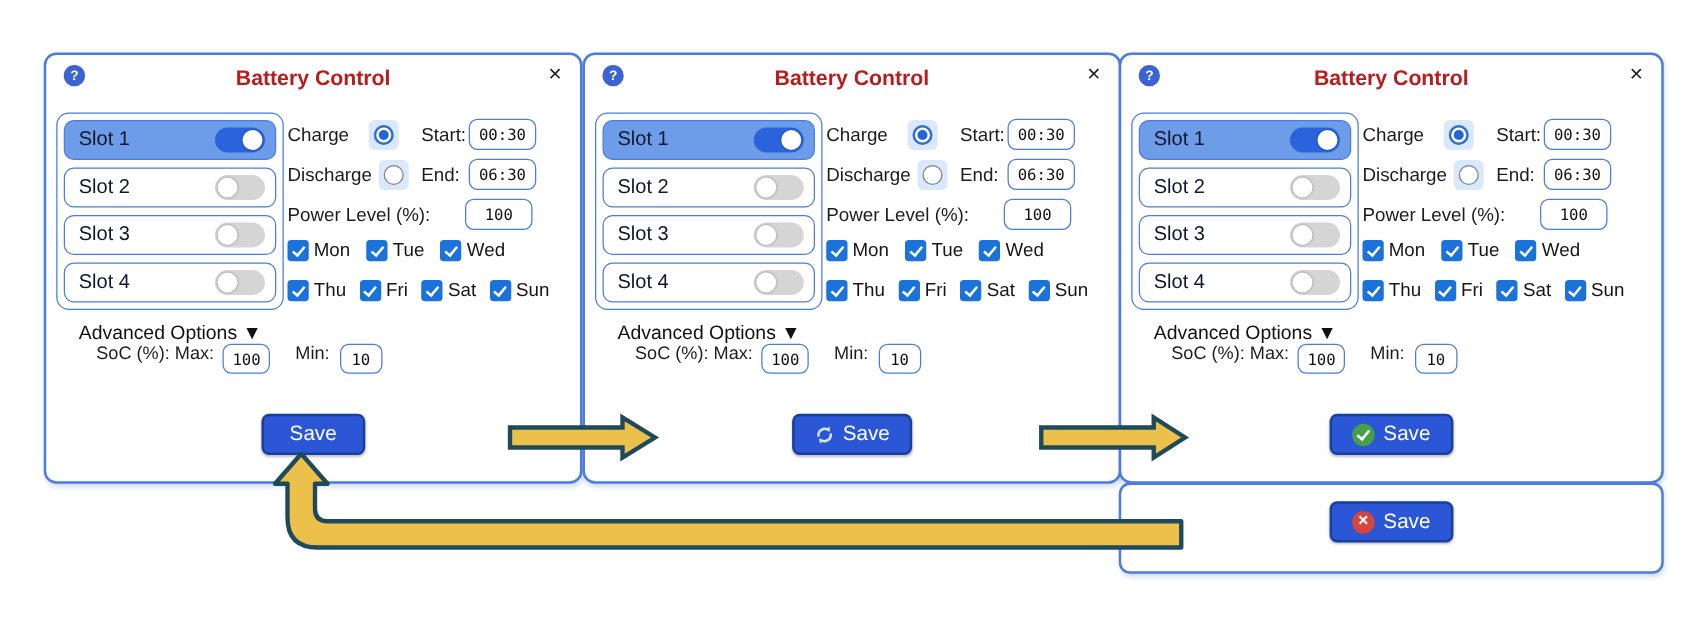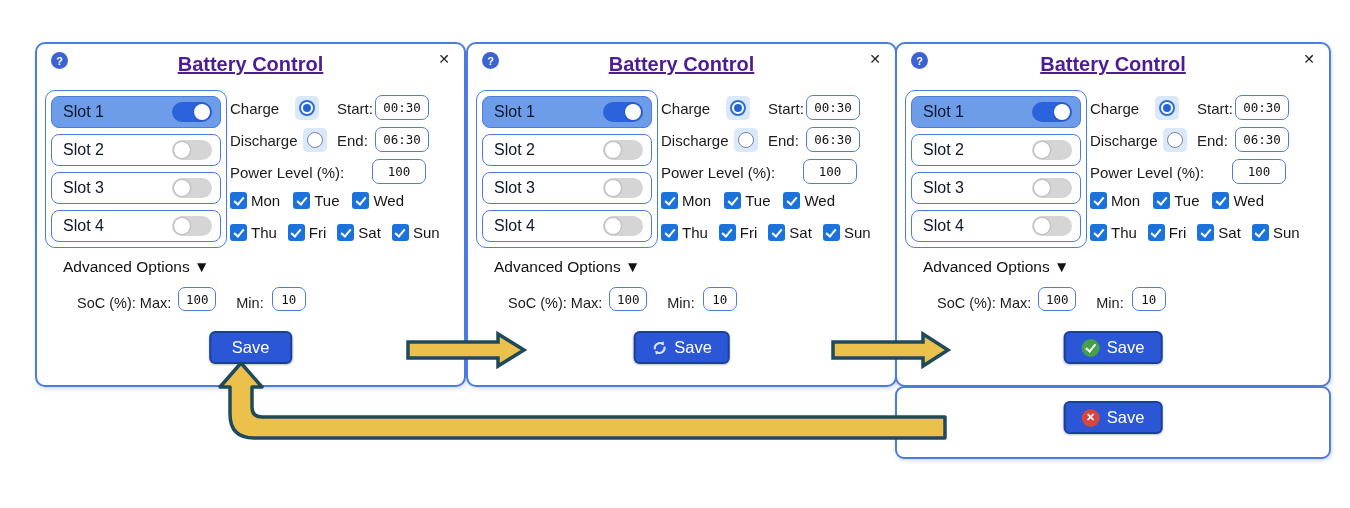--- a/index.html
+++ b/index.html
@@ -8,21 +8,21 @@
 
   
   .panel{position:absolute;top:42px;width:427px;height:341px;background:#fff;
          border:2px solid #4b7ce0;border-radius:10px;
          box-shadow:1px 2px 4px rgba(60,100,190,.22);}
   .panel3{width:432px;}
   .help{position:absolute;left:14px;top:8px;width:17px;height:17px;border-radius:50%;
         background:#3c63d4;color:#fff;font-size:11px;font-weight:bold;
         display:flex;align-items:center;justify-content:center;cursor:pointer;}
   .title{position:absolute;left:0;right:0;top:9px;text-align:center;
-         font-size:20px;font-weight:bold;color:#4c1d95;text-decoration:underline;}
+         font-size:17px;font-weight:bold;color:#b91c1c;}
   .close{position:absolute;right:14px;top:6px;font-size:14px;color:#222;cursor:pointer;line-height:18px;}
 
   
   .slots{position:absolute;left:8px;top:46px;width:182px;height:158px;
          border:1.5px solid #4b7ce0;border-radius:10px;box-sizing:border-box;padding:5px 5px;}
   .slot-row{height:32px;margin-bottom:6px;border:1.5px solid #4b7ce0;border-radius:8px;
             display:flex;align-items:center;justify-content:space-between;
             padding:0 8px 0 11px;box-sizing:border-box;background:#fff;cursor:pointer;}
   .slot-row:last-child{margin-bottom:0;}
   .slot-row.on{background:#6d9ce9;}
@@ -43,21 +43,21 @@
   .radio.unsel{border:1.5px solid #7d828c;}
   .tinput{position:absolute;height:25px;border:1.5px solid #4b7ce0;border-radius:7px;
           font-family:"DejaVu Sans Mono", monospace;font-size:12.5px;color:#111;
           text-align:center;background:#fff;box-sizing:border-box;padding:0;}
   .days{position:absolute;display:flex;align-items:center;}
   .day{display:flex;align-items:center;gap:4px;font-size:15px;color:#161616;cursor:pointer;}
   .cbx{position:relative;width:17px;height:17px;border-radius:3px;background:#1b72da;flex:0 0 auto;}
   .cbx::after{content:"";position:absolute;left:5.5px;top:2.5px;width:4px;height:8px;
               border-right:2.4px solid #fff;border-bottom:2.4px solid #fff;transform:rotate(40deg);}
   .advanced{position:absolute;left:26px;top:214px;font-size:15.5px;color:#111;cursor:pointer;}
-  .soc-row{position:absolute;left:40px;top:243px;display:flex;align-items:flex-end;font-size:14.5px;color:#1c1c1c;}
+  .soc-row{position:absolute;left:40px;top:231px;display:flex;align-items:flex-start;font-size:14.5px;color:#1c1c1c;}
   .soc-row .tinput{position:static;height:24px;}
 
   
   .save-btn{position:absolute;left:50%;transform:translateX(-50%);top:287px;
             display:inline-flex;align-items:center;gap:7px;
             background:#2b57d6;border:2px solid #19409f;border-radius:6px;color:#fff;
             font-family:"Liberation Sans", sans-serif;font-size:16.5px;
             padding:5px 21px;cursor:pointer;box-shadow:0 1px 2px rgba(0,0,0,.25);}
   .ico{display:none;width:18px;height:18px;border-radius:50%;
        align-items:center;justify-content:center;flex:0 0 auto;}

